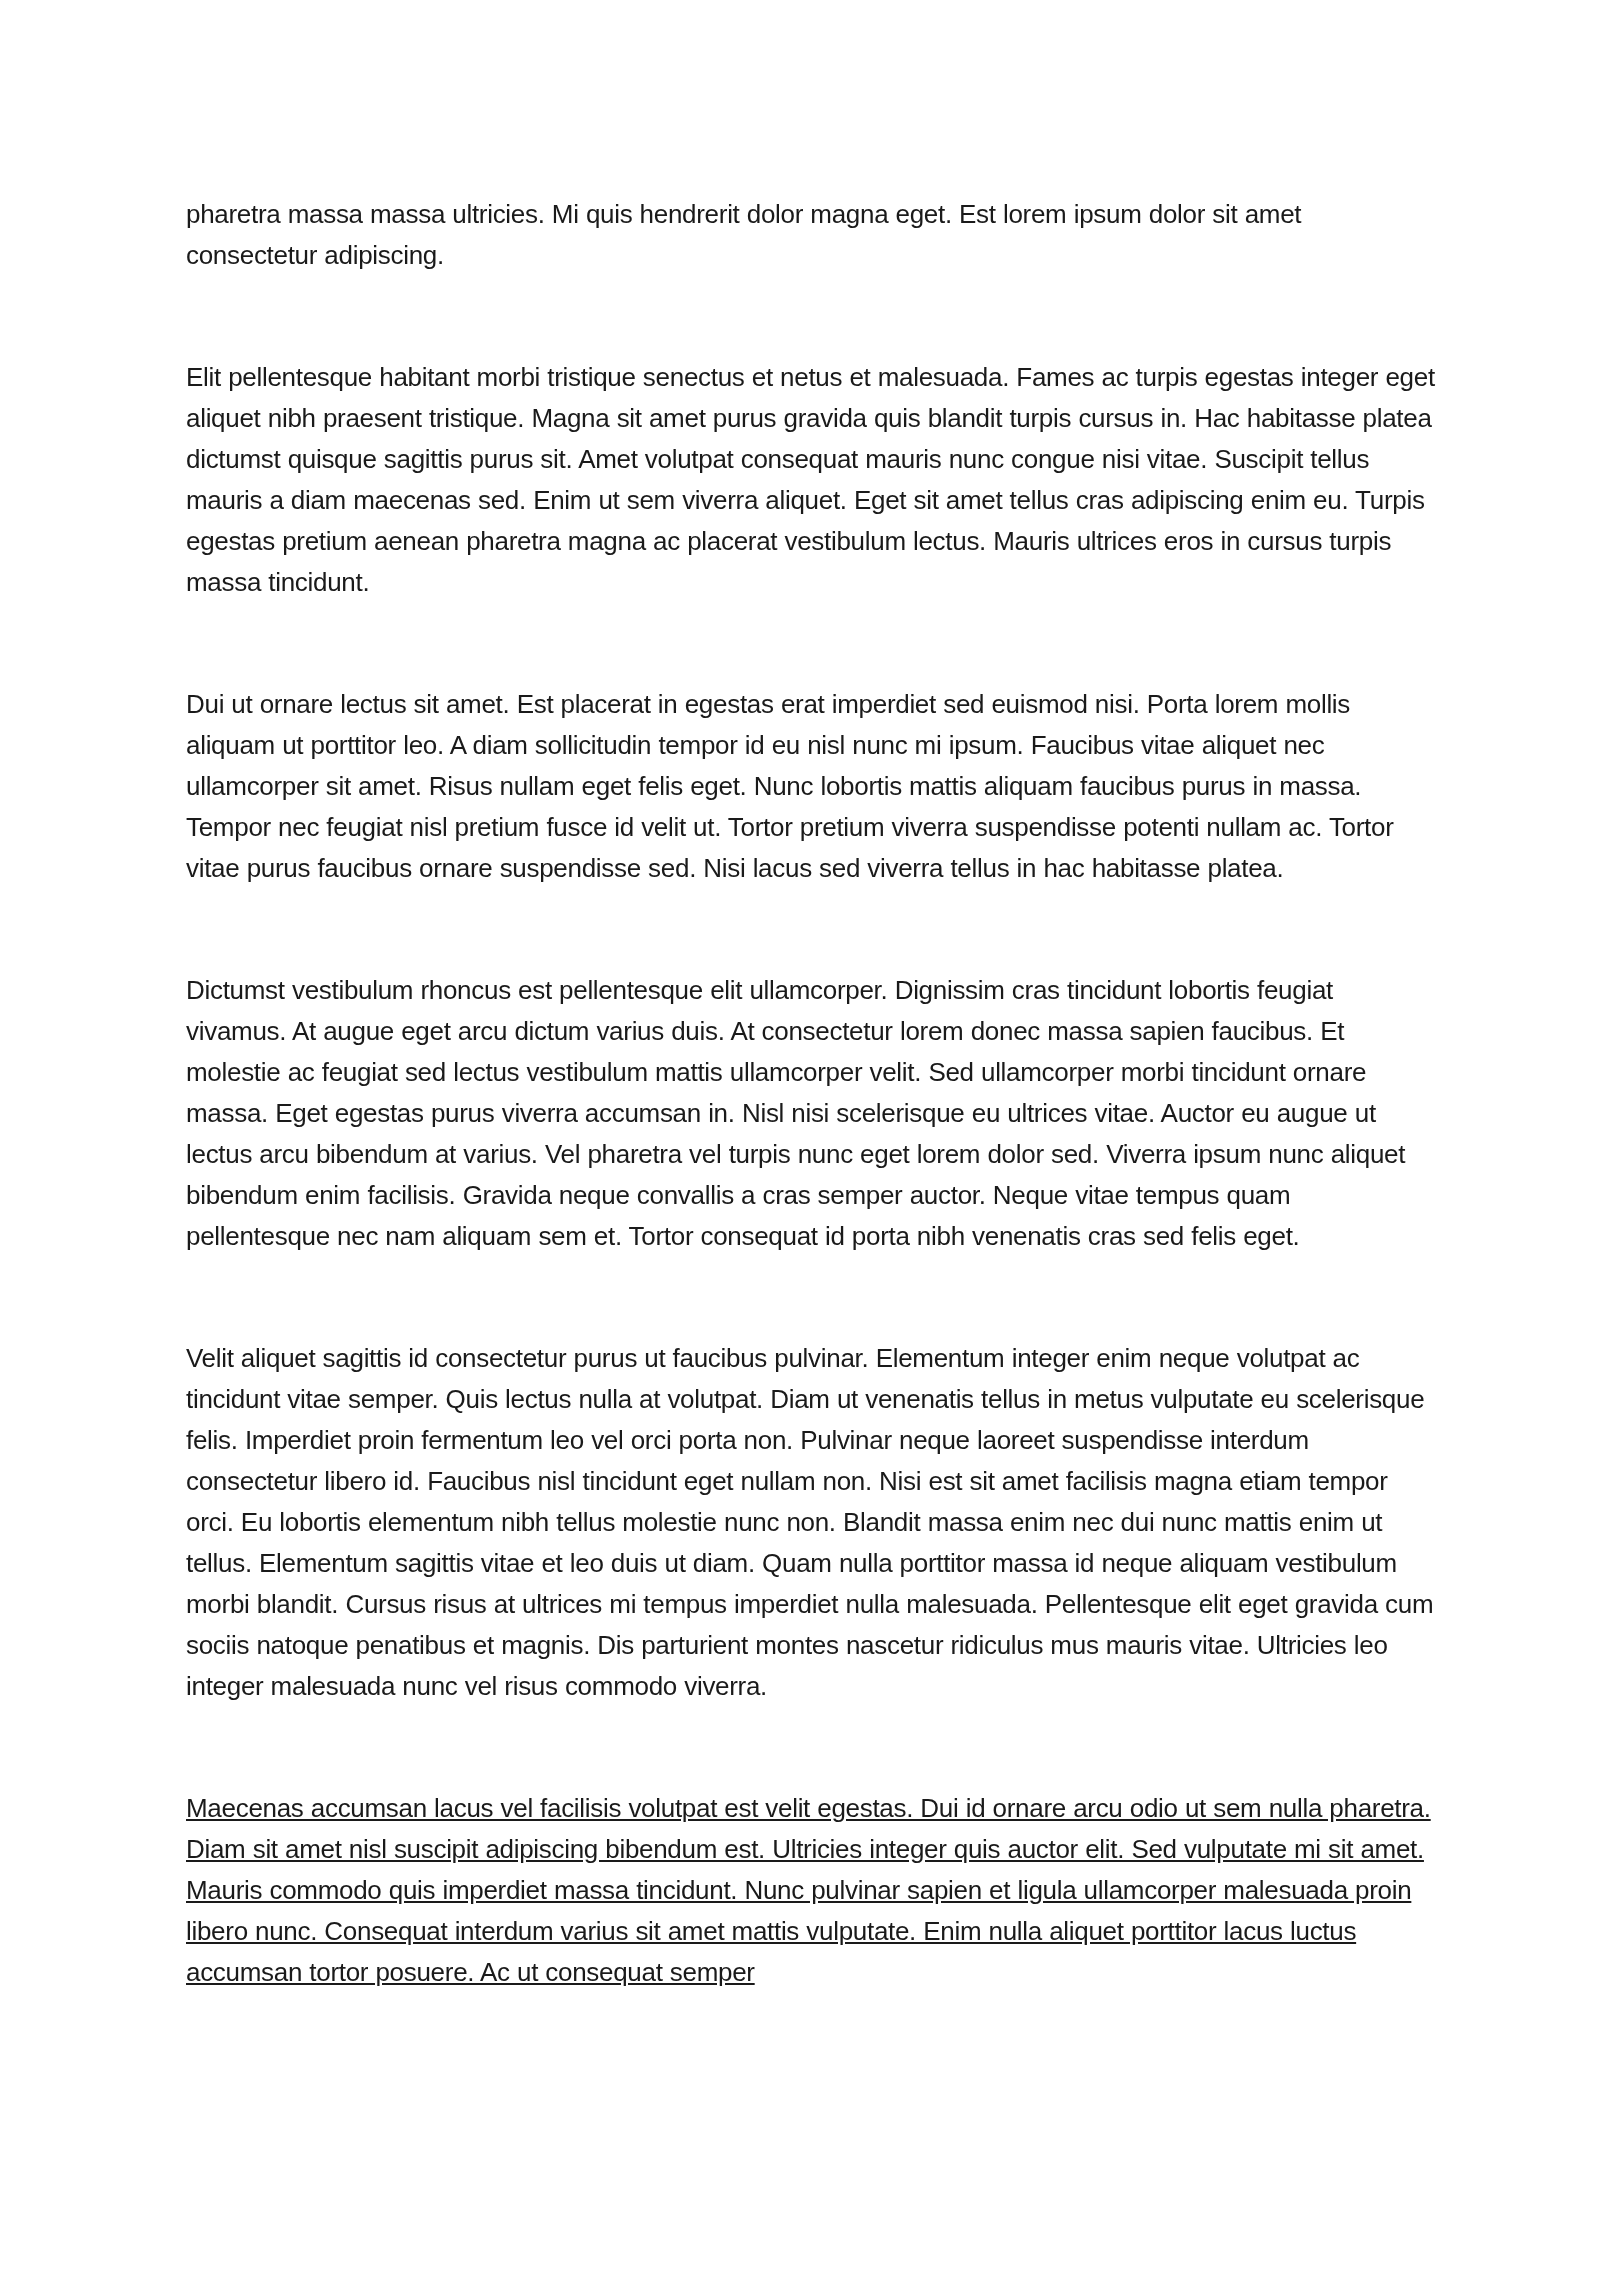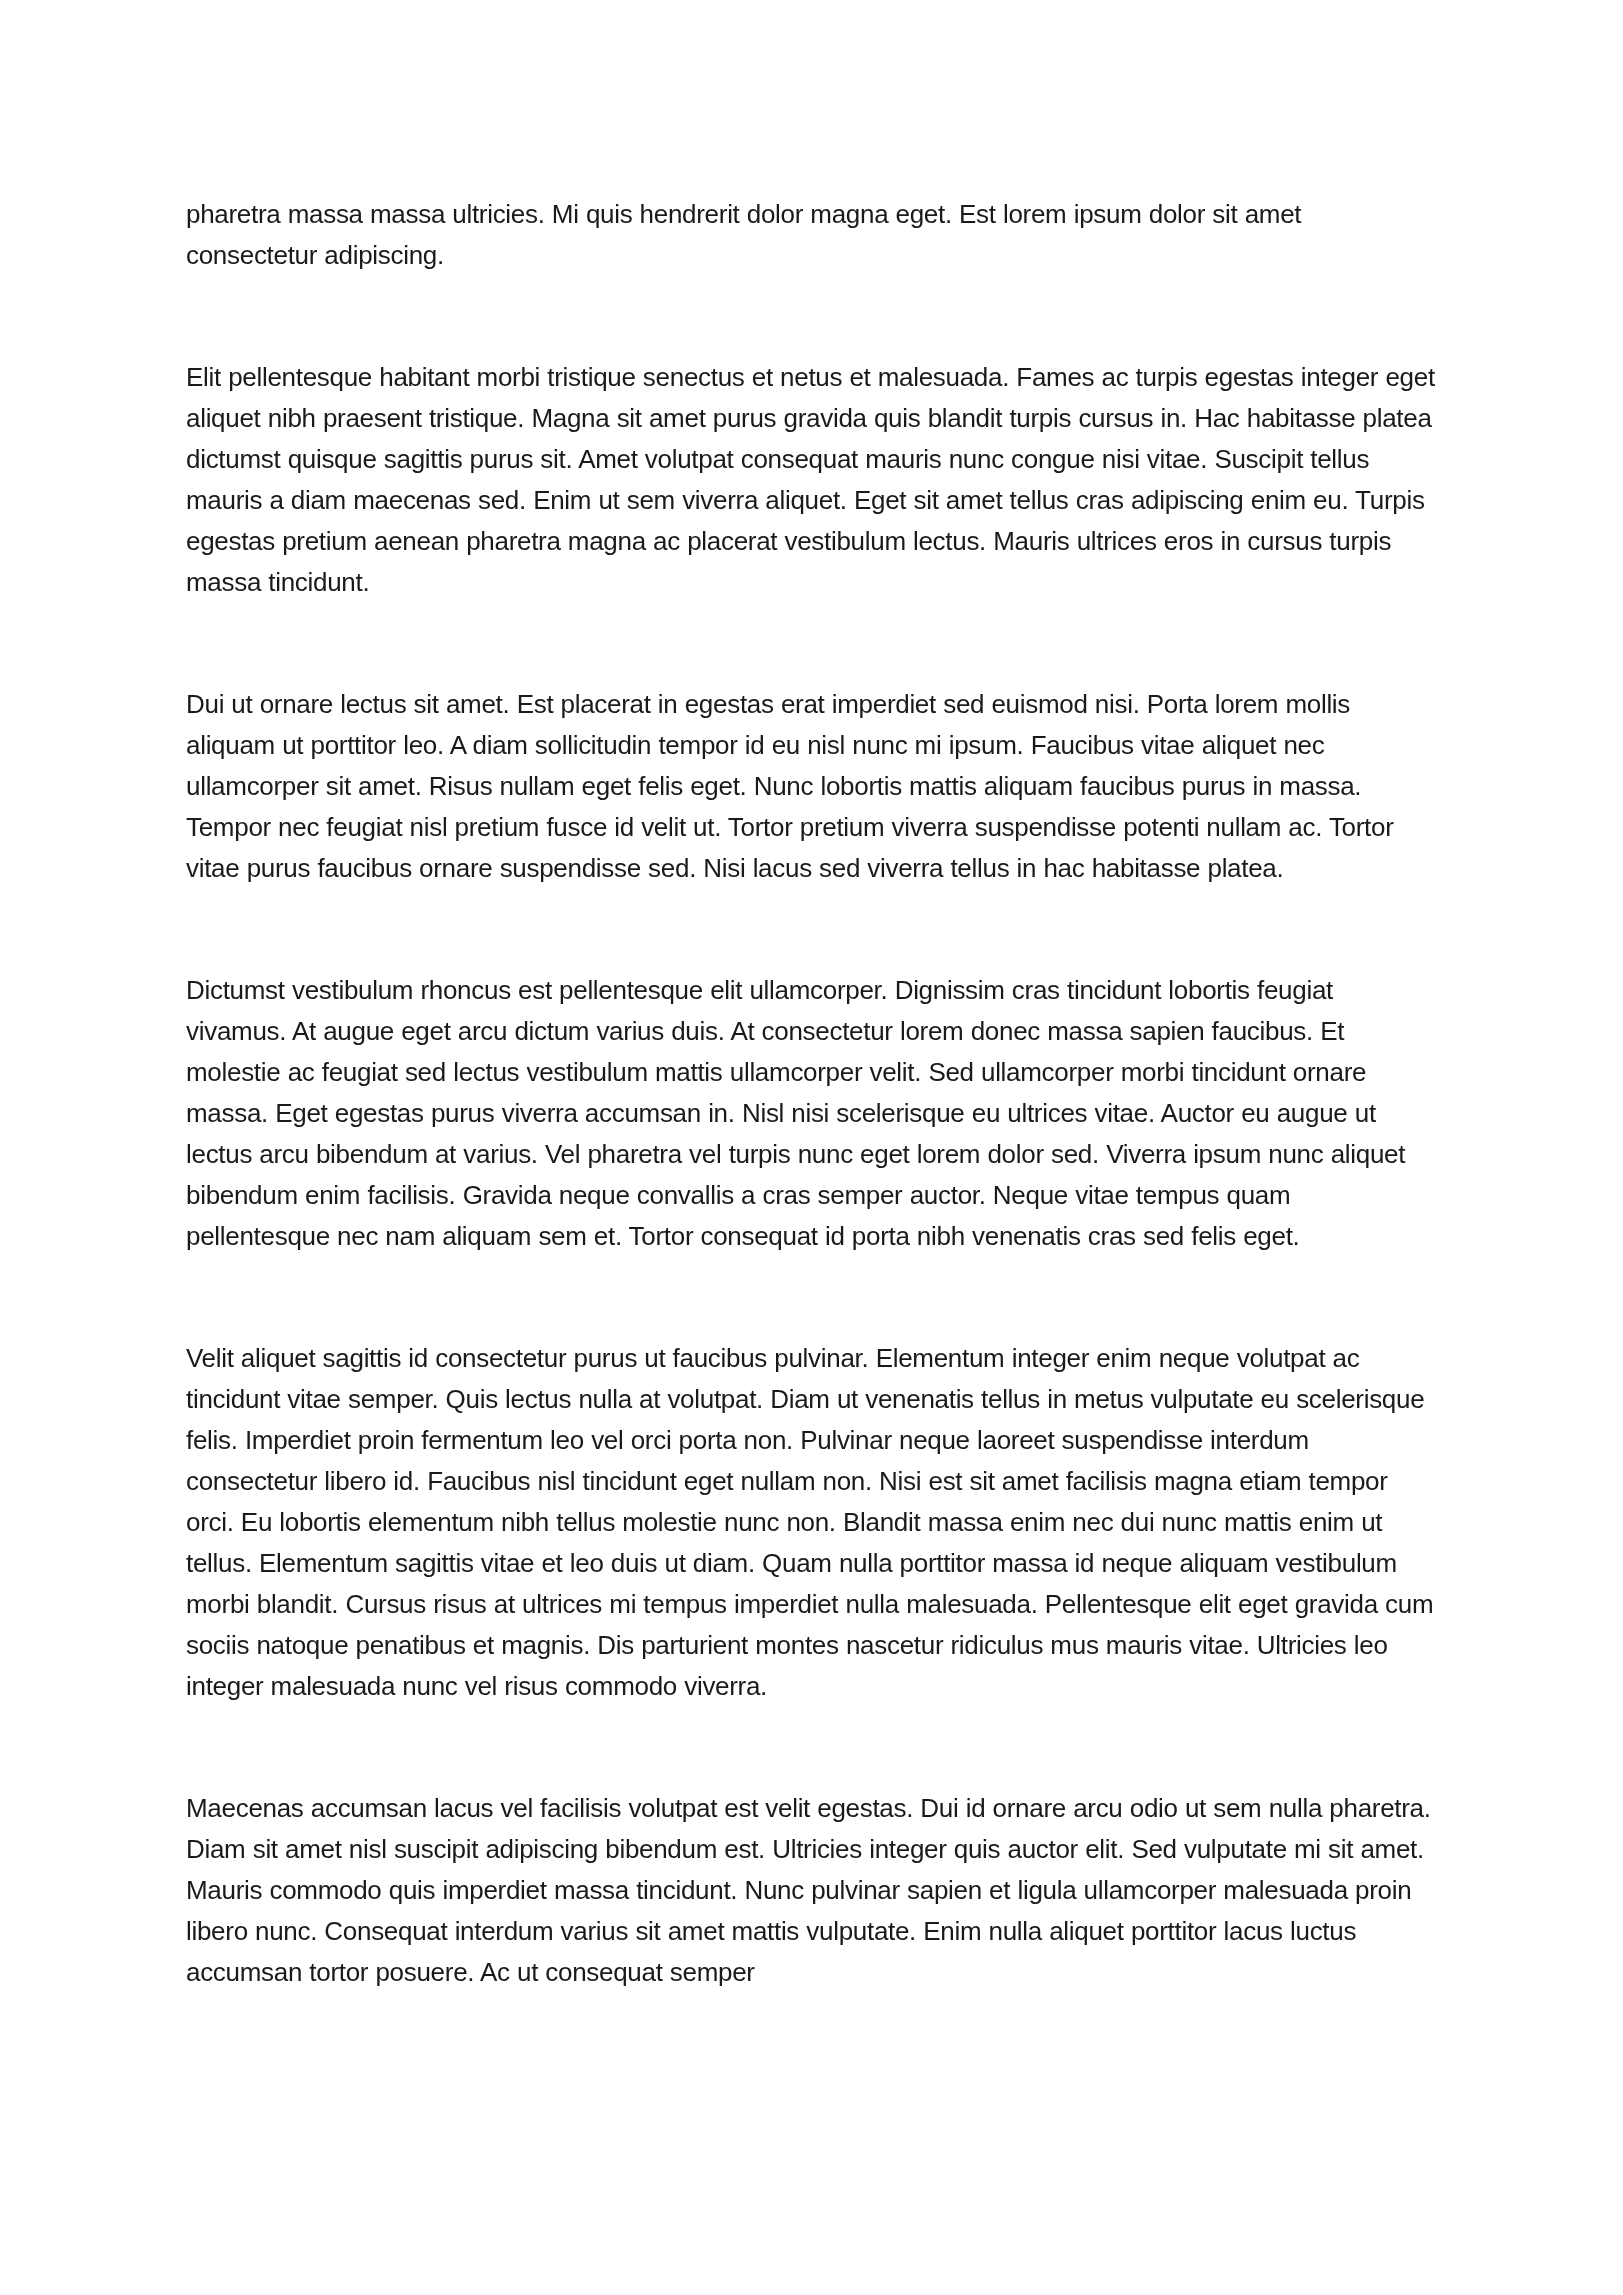--- a/index.html
+++ b/index.html
@@ -32,20 +32,21 @@
     line-height: 41px;
     letter-spacing: -0.3px;
     color: #1a1a1a;
     text-align: left;
     margin: 0 0 81px 0;
     word-spacing: 0.3px;
   }
 
   .content p:last-child {
     margin-bottom: 0;
+    text-decoration: underline;
   }
 </style>
 </head>
 <body>
 
 <div class="page">
   <div class="content">
     <p>pharetra massa massa ultricies. Mi quis hendrerit dolor magna eget. Est lorem ipsum dolor sit amet consectetur adipiscing.</p>
     <p>Elit pellentesque habitant morbi tristique senectus et netus et malesuada. Fames ac turpis egestas integer eget aliquet nibh praesent tristique. Magna sit amet purus gravida quis blandit turpis cursus in. Hac habitasse platea dictumst quisque sagittis purus sit. Amet volutpat consequat mauris nunc congue nisi vitae. Suscipit tellus mauris a diam maecenas sed. Enim ut sem viverra aliquet. Eget sit amet tellus cras adipiscing enim eu. Turpis egestas pretium aenean pharetra magna ac placerat vestibulum lectus. Mauris ultrices eros in cursus turpis massa tincidunt.</p>
     <p>Dui ut ornare lectus sit amet. Est placerat in egestas erat imperdiet sed euismod nisi. Porta lorem mollis aliquam ut porttitor leo. A diam sollicitudin tempor id eu nisl nunc mi ipsum. Faucibus vitae aliquet nec ullamcorper sit amet. Risus nullam eget felis eget. Nunc lobortis mattis aliquam faucibus purus in massa. Tempor nec feugiat nisl pretium fusce id velit ut. Tortor pretium viverra suspendisse potenti nullam ac. Tortor vitae purus faucibus ornare suspendisse sed. Nisi lacus sed viverra tellus in hac habitasse platea.</p>

